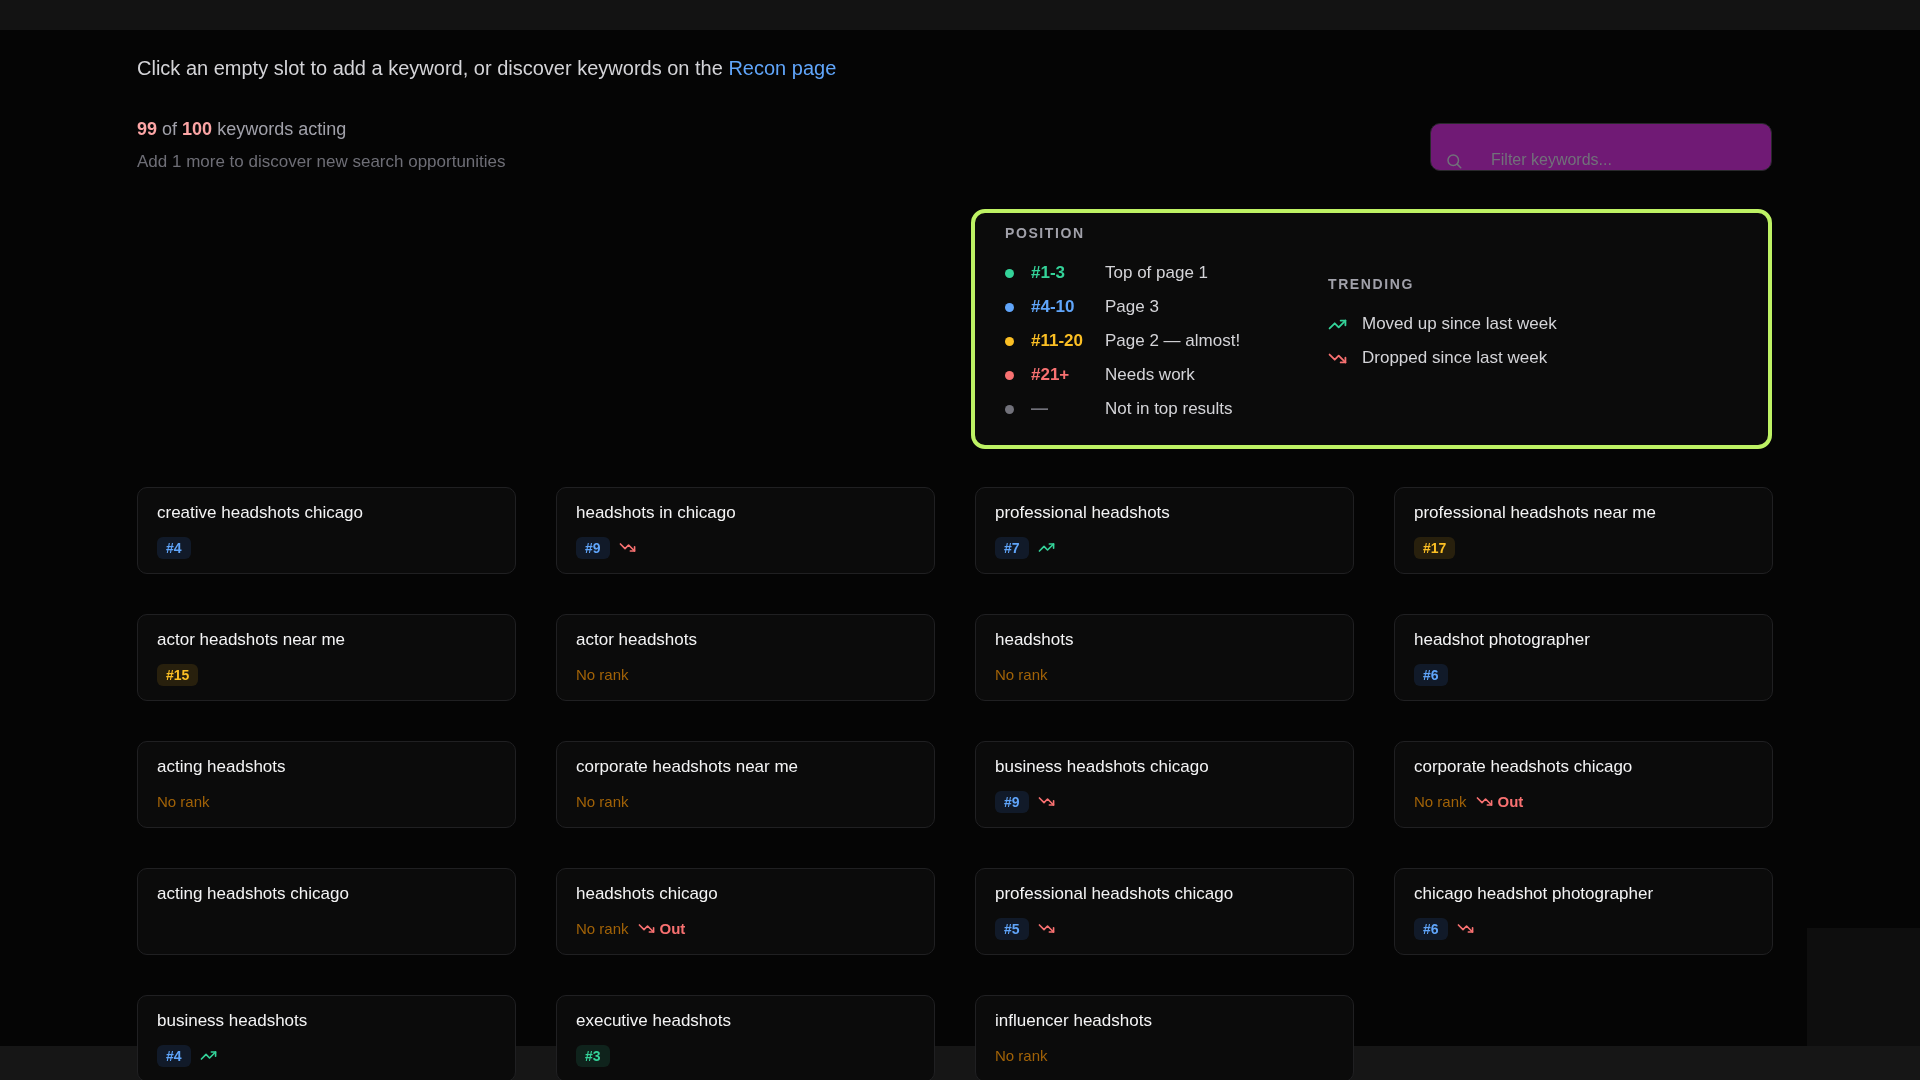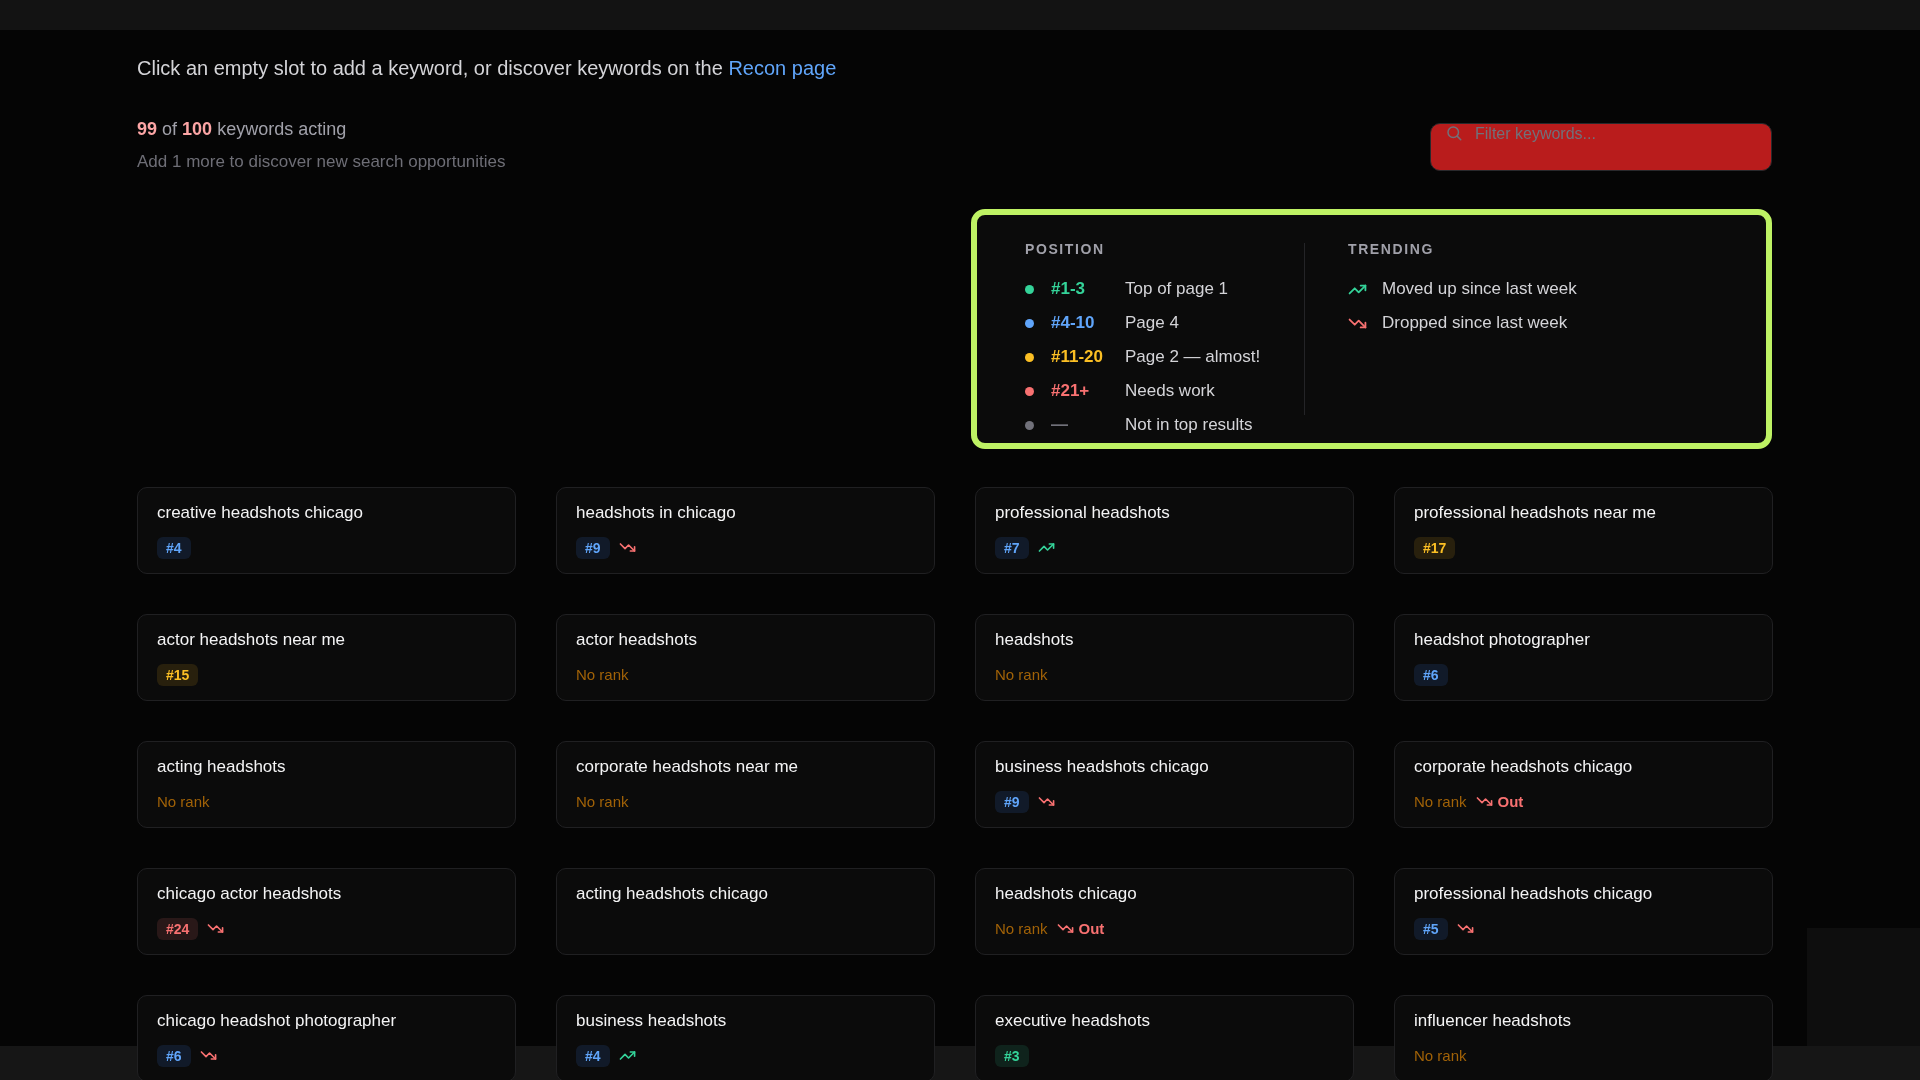--- a/index.html
+++ b/index.html
@@ -14,34 +14,34 @@
 
   .intro{position:absolute;left:137px;top:57px;font-size:20px;color:#d4d4d8;white-space:nowrap}
   .intro .link{color:#60a5fa;cursor:pointer}
 
   .stats{position:absolute;left:137px;top:119px;font-size:18px;color:#a1a1aa;white-space:nowrap}
   .stats .strong{color:#fca5a5;font-weight:700}
   .subtext{position:absolute;left:137px;top:152px;font-size:17px;color:#6e6e76;white-space:nowrap}
 
   .filter{
     position:absolute;left:1430px;top:123px;width:342px;height:48px;box-sizing:border-box;
-    background:#b91c1c;border:1px solid #29292c;border-radius:10px;
-    display:flex;align-items:flex-start;gap:10px;padding:0 14px;
+    background:#701a75;border:1px solid #29292c;border-radius:10px;
+    display:flex;align-items:flex-end;gap:26px;padding:0 14px;
   }
   .filter svg{flex:0 0 auto}
   .filter input{
     flex:1;background:transparent;border:none;outline:none;
     color:#d4d4d8;font-size:16px;font-family:inherit;
   }
   .filter input::placeholder{color:#71717a}
 
   .legend{
     position:absolute;left:971px;top:209px;width:801px;height:240px;box-sizing:border-box;
-    background:#0b0b0b;border:6px solid #bef264;border-radius:14px;
-    display:flex;padding:26px 18px;
+    background:#0b0b0b;border:4px solid #bef264;border-radius:14px;
+    display:flex;padding:26px 0;align-items:center;
   }
   .legend-col{box-sizing:border-box;padding:0 0 0 30px}
   .legend-col.position{width:309px}
   .legend-divider{width:1px;background:#242427;margin:2px 0}
   .legend-col.trending{padding-left:43px}
   .legend-title{font-size:14px;font-weight:700;letter-spacing:1.6px;color:#a1a1aa;margin-bottom:22px}
   .legend-row{display:flex;align-items:center;height:20px;margin-bottom:14px;font-size:17px}
   .dot{width:9px;height:9px;border-radius:50%;margin-right:17px;flex:0 0 auto}
   .range{width:74px;font-weight:600;flex:0 0 auto}
   .desc{color:#d4d4d8}
@@ -101,21 +101,21 @@
     <div class="legend-title">POSITION</div>
     <div id="position-rows">
         <div class="legend-row">
           <span class="dot" style="background: rgb(52, 211, 153);"></span>
           <span class="range" style="color: rgb(52, 211, 153);">#1-3</span>
           <span class="desc">Top of page 1</span>
         </div>
         <div class="legend-row">
           <span class="dot" style="background: rgb(96, 165, 250);"></span>
           <span class="range" style="color: rgb(96, 165, 250);">#4-10</span>
-          <span class="desc">Page 4</span>
+          <span class="desc">Page 3</span>
         </div>
         <div class="legend-row">
           <span class="dot" style="background: rgb(251, 191, 36);"></span>
           <span class="range" style="color: rgb(251, 191, 36);">#11-20</span>
           <span class="desc">Page 2 — almost!</span>
         </div>
         <div class="legend-row">
           <span class="dot" style="background: rgb(248, 113, 113);"></span>
           <span class="range" style="color: rgb(248, 113, 113);">#21+</span>
           <span class="desc">Needs work</span>
@@ -245,32 +245,20 @@
         <span class="meta-trend">
           <svg width="17" height="17" viewBox="0 0 24 24" fill="none" stroke="#f87171" stroke-width="2.3" stroke-linecap="round" stroke-linejoin="round">
             <polyline points="22 17 13.5 8.5 8.5 13.5 2 7"></polyline>
             <polyline points="16 17 22 17 22 11"></polyline>
           </svg>
         </span>
         <span class="out" style="color: rgb(248, 113, 113);">Out</span>
       </div>
     </div>
     <div class="card">
-      <div class="card-title">chicago actor headshots</div>
-      <div class="card-meta">
-        <span class="badge tier-red" style="color: rgb(248, 113, 113);">#24</span>
-        <span class="meta-trend">
-          <svg width="17" height="17" viewBox="0 0 24 24" fill="none" stroke="#f87171" stroke-width="2.3" stroke-linecap="round" stroke-linejoin="round">
-            <polyline points="22 17 13.5 8.5 8.5 13.5 2 7"></polyline>
-            <polyline points="16 17 22 17 22 11"></polyline>
-          </svg>
-        </span>
-      </div>
-    </div>
-    <div class="card">
       <div class="card-title">acting headshots chicago</div>
     </div>
     <div class="card">
       <div class="card-title">headshots chicago</div>
       <div class="card-meta">
         <span class="no-rank">No rank</span>
         <span class="meta-trend">
           <svg width="17" height="17" viewBox="0 0 24 24" fill="none" stroke="#f87171" stroke-width="2.3" stroke-linecap="round" stroke-linejoin="round">
             <polyline points="22 17 13.5 8.5 8.5 13.5 2 7"></polyline>
             <polyline points="16 17 22 17 22 11"></polyline>

